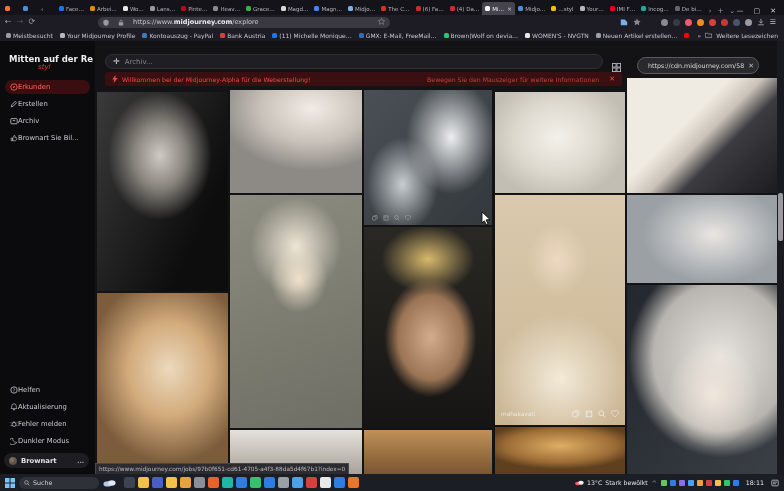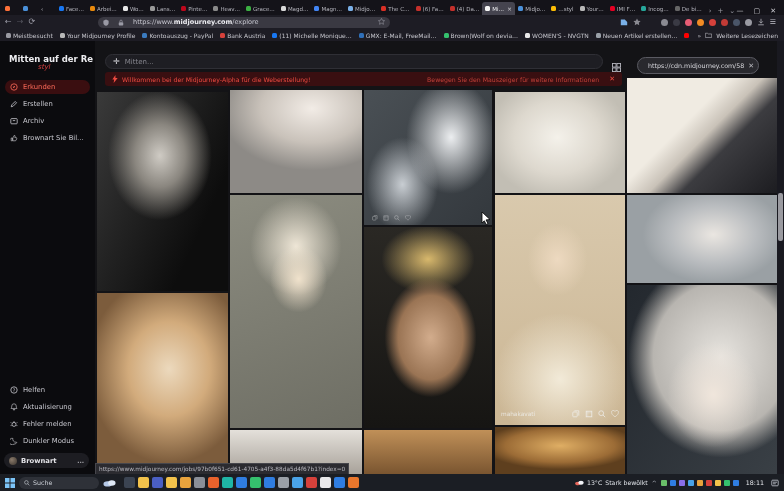--- a/index.html
+++ b/index.html
@@ -30,21 +30,21 @@
   .bm .dot{width:5px;height:5px;border-radius:1.5px;flex:0 0 auto;}
   .bm-more{margin-left:auto;display:flex;align-items:center;gap:4px;white-space:nowrap;color:#c6c6cd;}
 
   
   .page{position:relative;height:433px;display:flex;background:#131316;}
 
   .sidebar{position:relative;width:95px;flex:0 0 auto;background:#0b0b0e;padding-top:13px;box-sizing:border-box;}
   .logo{font-size:8.5px;font-weight:bold;color:#ededf0;padding:0 9px;white-space:nowrap;overflow:hidden;}
   .alpha{color:#d94040;font-size:7px;font-style:italic;padding-left:38px;margin-top:-1px;}
   .snav{margin-top:9px;display:flex;flex-direction:column;gap:3px;padding:0 5px;}
-  .sitem{display:flex;align-items:center;gap:5px;font-size:6.8px;color:#c9c9d0;padding:3px 5px;border-radius:9px;white-space:nowrap;overflow:hidden;}
+  .sitem{display:flex;align-items:center;font-size:6.8px;color:#c9c9d0;padding:3px 5px;border-radius:9px;white-space:nowrap;overflow:hidden;}
   .sitem.active{background:#3a0e10;color:#ff6b5a;}
   .sitem svg{flex:0 0 auto;}
   .sfootwrap{position:absolute;left:5px;right:5px;bottom:26px;display:flex;flex-direction:column;gap:3px;}
   .userpill{position:absolute;left:4px;right:6px;bottom:6px;background:#1d1d22;border-radius:9px;height:15px;display:flex;align-items:center;gap:4px;padding:0 5px;font-size:6.8px;color:#e2e2e6;font-weight:bold;}
   .userpill .ava{width:8px;height:8px;border-radius:50%;background:radial-gradient(circle at 35% 35%,#8a7a6a,#3a342e);}
   .userpill .dots{margin-left:auto;color:#9a9aa0;}
 
   .main{position:relative;flex:1;overflow:hidden;}
   .imagine{position:absolute;left:10px;top:13px;width:498px;height:15px;background:#1e1e23;border:1px solid #2f2f35;border-radius:8px;display:flex;align-items:center;gap:5px;padding:0 7px;box-sizing:border-box;font-size:7px;color:#86868e;z-index:3;}
   .imagine .plus{color:#d8d8dc;font-size:8px;}
@@ -419,21 +419,21 @@
           <div class="tile g11" title="Pale face with dark hair looking down" style="left: 532px; top: 37px; width: 157px; height: 115px;"></div>
           <div class="tile g12" title="White-haired pale woman in smoke" style="left: 532px; top: 154px; width: 157px; height: 88px;"></div>
           <div class="tile g13" title="Albino man with long white hair and red eyes" style="left: 532px; top: 244px; width: 157px; height: 189px;"></div>
           <svg width="11" height="14" viewBox="0 0 11 14" class="cursor" style="left: 386px; top: 170px;">
             <path d="M1 1l8 7.5-4 .4 2 3.6-1.8 1-1.9-3.7L1 12z" fill="#fff" stroke="#000" stroke-width=".8"></path>
           </svg>
         </div>
 
       <div class="imagine">
         <span class="plus">✛</span>
-        <span>Mitten...</span>
+        <span>Archiv...</span>
       </div>
 
       <span class="layoutbtn">
         <svg width="9" height="9" viewBox="0 0 10 10">
             <rect x="0.5" y="0.5" width="4" height="4" fill="none" stroke="#b5b5bd"></rect>
             <rect x="5.5" y="0.5" width="4" height="4" fill="none" stroke="#b5b5bd"></rect>
             <rect x="0.5" y="5.5" width="4" height="4" fill="none" stroke="#b5b5bd"></rect>
             <rect x="5.5" y="5.5" width="4" height="4" fill="none" stroke="#b5b5bd"></rect>
           </svg>
       </span>

